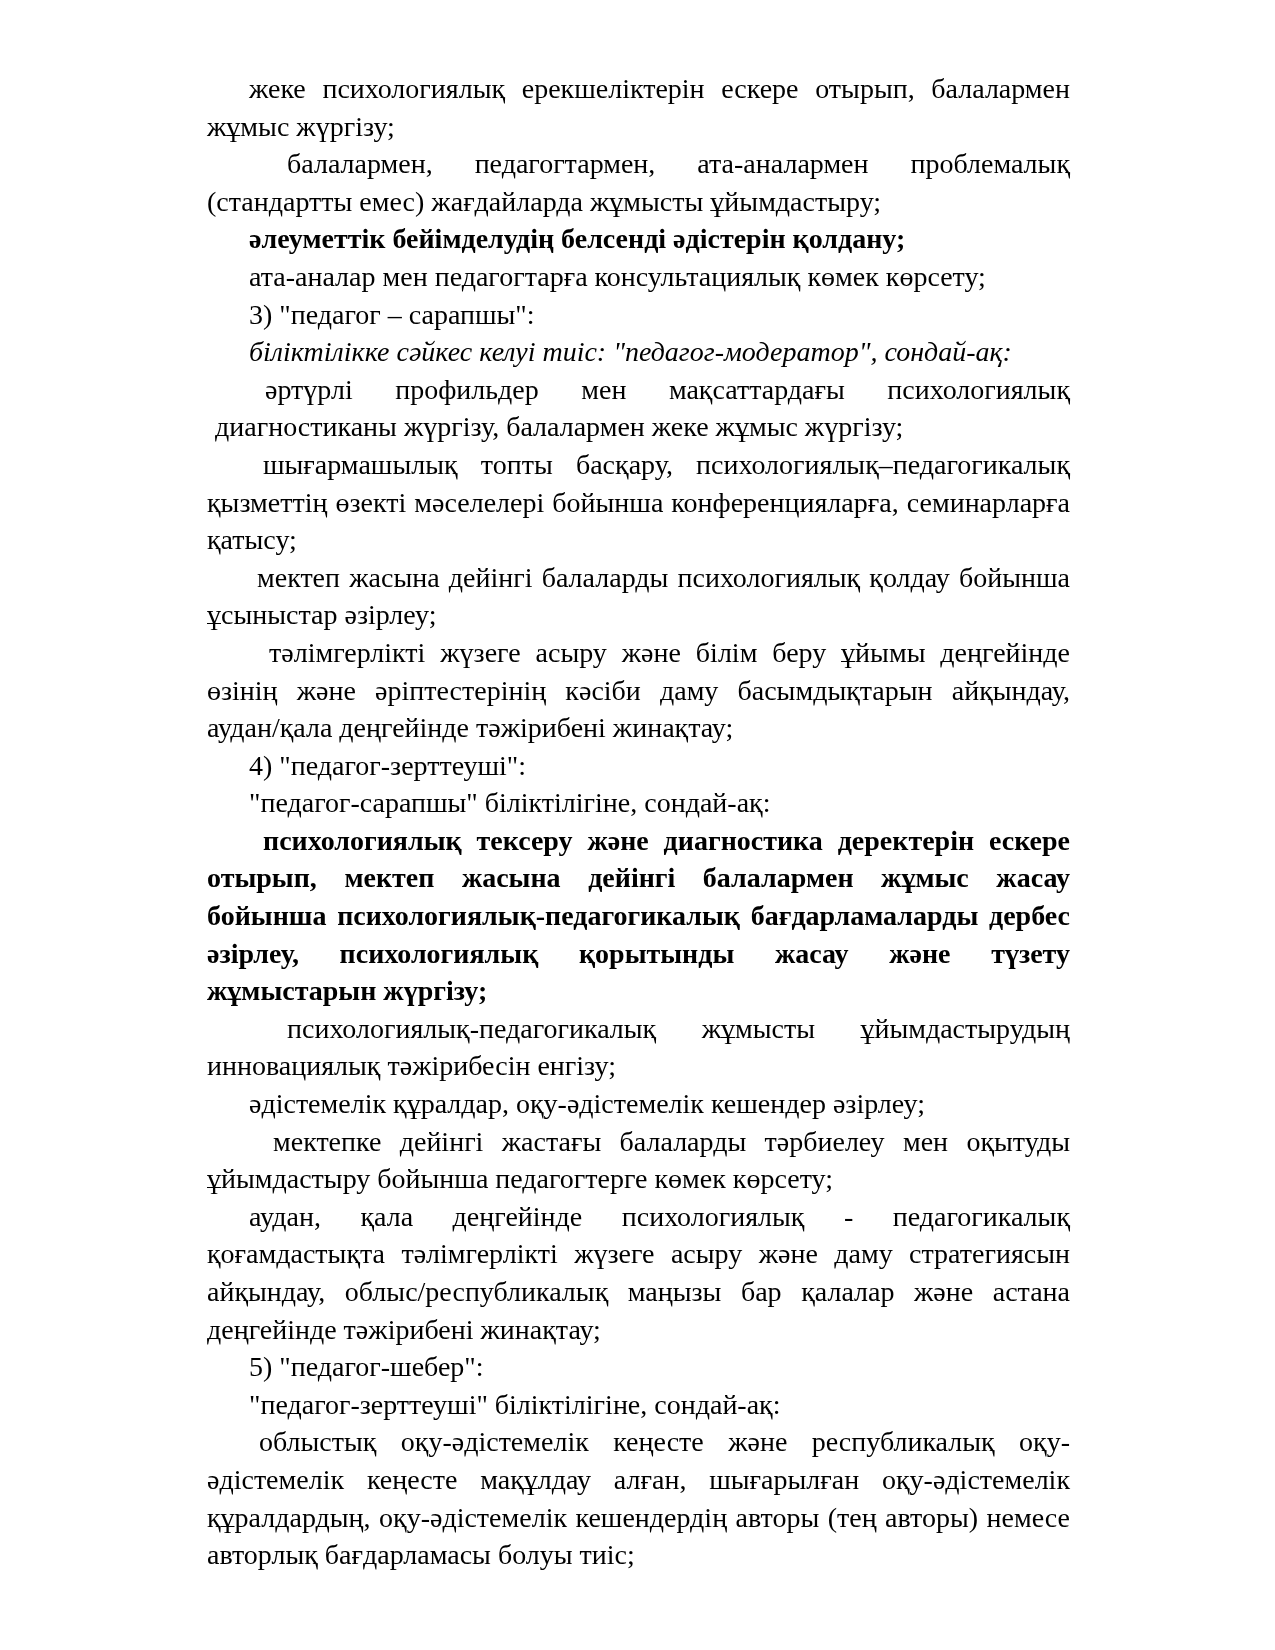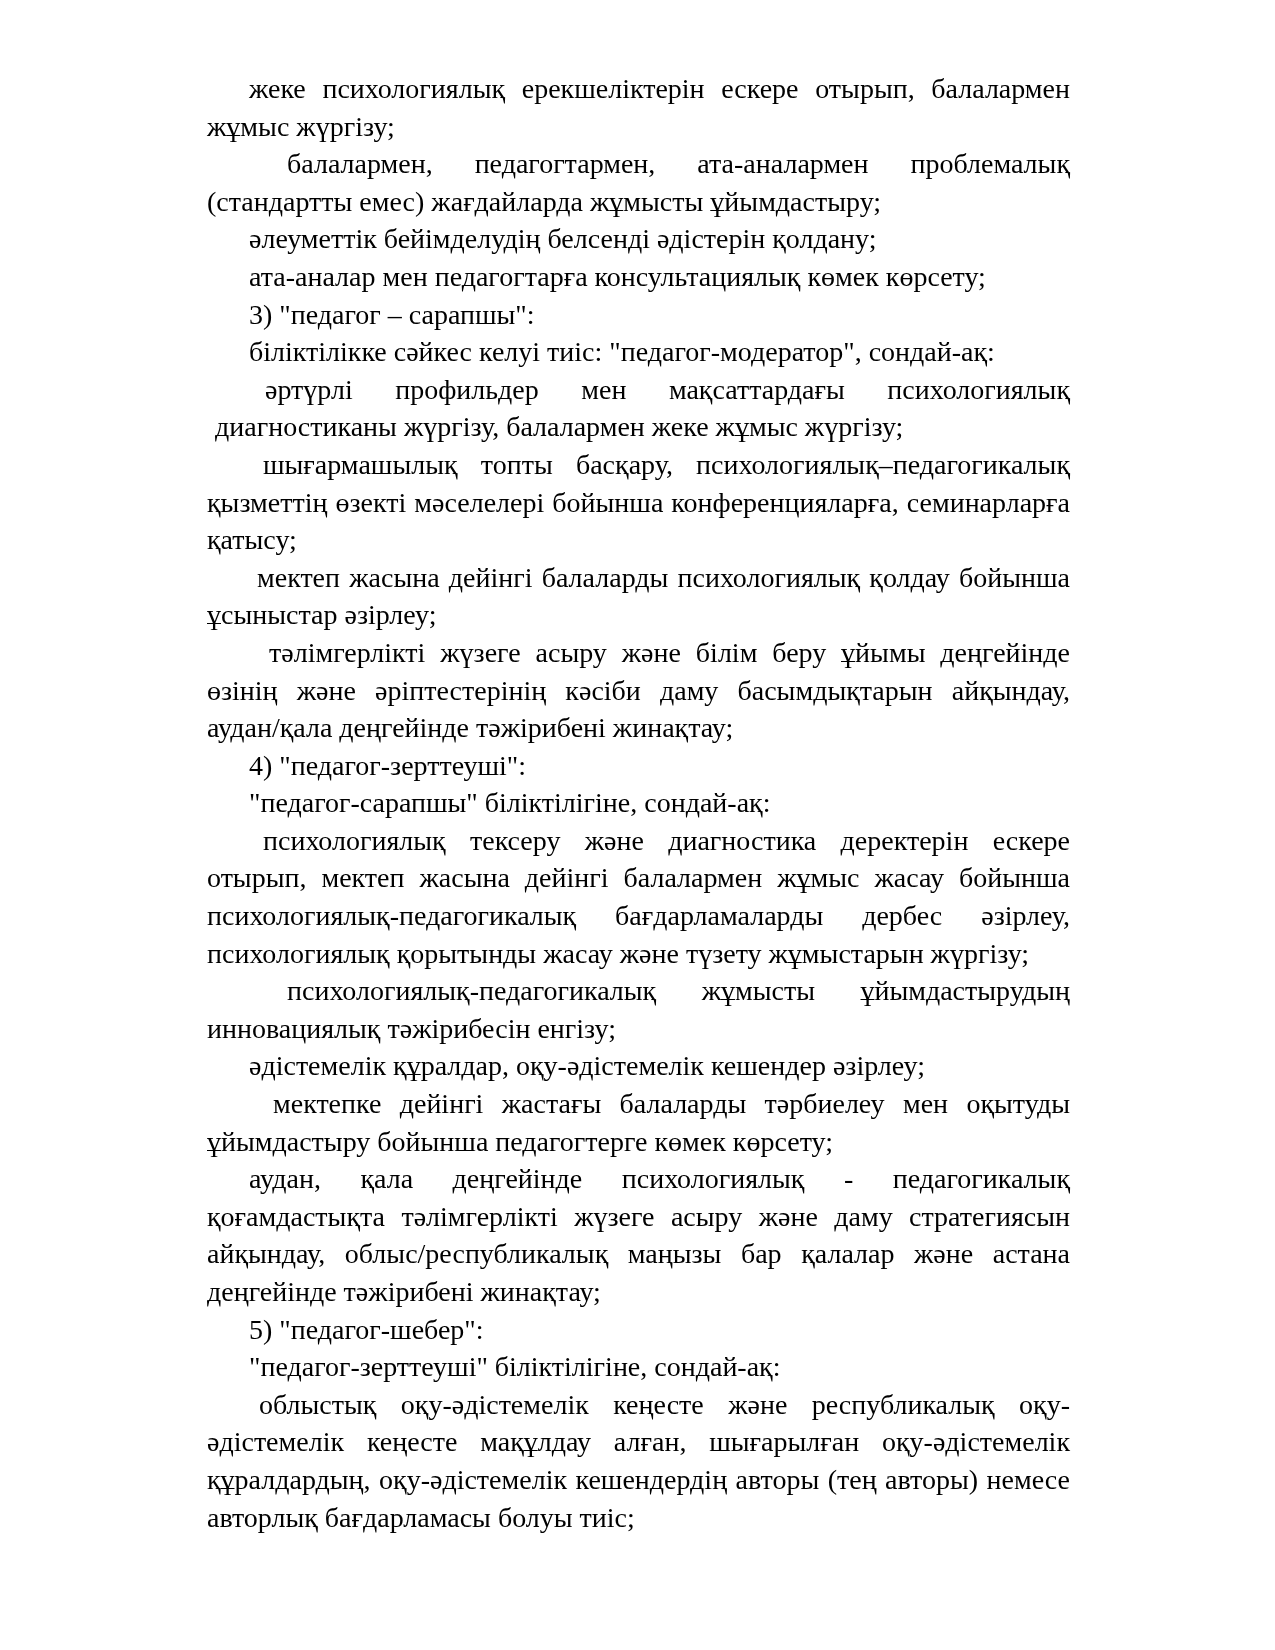--- a/index.html
+++ b/index.html
@@ -29,31 +29,31 @@
     padding: 0;
   }
 </style>
 </head>
 <body>
 
 <div class="page" style="background: rgb(255, 255, 255);">
   <div class="doc-text" id="paragraphs-container" style="color: rgb(0, 0, 0);">
       <p class="para" style="text-indent: 42px;">жеке психологиялық ерекшеліктерін ескере отырып, балалармен жұмыс жүргізу;</p>
       <p class="para" style="text-indent: 80px;">балалармен, педагогтармен, ата-аналармен проблемалық (стандартты емес) жағдайларда жұмысты ұйымдастыру;</p>
-      <p class="para" style="text-indent: 42px;">әлеуметтік бейімделудің белсенді әдістерін қолдану;</p>
+      <p class="para" style="text-indent: 42px; font-weight: bold;">әлеуметтік бейімделудің белсенді әдістерін қолдану;</p>
       <p class="para" style="text-indent: 42px;">ата-аналар мен педагогтарға консультациялық көмек көрсету;</p>
       <p class="para" style="text-indent: 42px;">3) "педагог – сарапшы":</p>
-      <p class="para" style="text-indent: 42px;">біліктілікке сәйкес келуі тиіс: "педагог-модератор", сондай-ақ:</p>
+      <p class="para" style="text-indent: 42px; font-style: italic;">біліктілікке сәйкес келуі тиіс: "педагог-модератор", сондай-ақ:</p>
       <p class="para" style="text-indent: 50px; margin-left: 8px;">әртүрлі профильдер мен мақсаттардағы психологиялық диагностиканы жүргізу, балалармен жеке жұмыс жүргізу;</p>
       <p class="para" style="text-indent: 56px;">шығармашылық топты басқару, психологиялық–педагогикалық қызметтің өзекті мәселелері бойынша конференцияларға, семинарларға қатысу;</p>
       <p class="para" style="text-indent: 50px;">мектеп жасына дейінгі балаларды психологиялық қолдау бойынша ұсыныстар әзірлеу;</p>
       <p class="para" style="text-indent: 62px;">тәлімгерлікті жүзеге асыру және білім беру ұйымы деңгейінде өзінің және әріптестерінің кәсіби даму басымдықтарын айқындау, аудан/қала деңгейінде тәжірибені жинақтау;</p>
       <p class="para" style="text-indent: 42px;">4) "педагог-зерттеуші":</p>
       <p class="para" style="text-indent: 42px;">"педагог-сарапшы" біліктілігіне, сондай-ақ:</p>
-      <p class="para" style="text-indent: 56px;">психологиялық тексеру және диагностика деректерін ескере отырып, мектеп жасына дейінгі балалармен жұмыс жасау бойынша психологиялық-педагогикалық бағдарламаларды дербес әзірлеу, психологиялық қорытынды жасау және түзету жұмыстарын жүргізу;</p>
+      <p class="para" style="text-indent: 56px; font-weight: bold;">психологиялық тексеру және диагностика деректерін ескере отырып, мектеп жасына дейінгі балалармен жұмыс жасау бойынша психологиялық-педагогикалық бағдарламаларды дербес әзірлеу, психологиялық қорытынды жасау және түзету жұмыстарын жүргізу;</p>
       <p class="para" style="text-indent: 80px;">психологиялық-педагогикалық жұмысты ұйымдастырудың инновациялық тәжірибесін енгізу;</p>
       <p class="para" style="text-indent: 42px;">әдістемелік құралдар, оқу-әдістемелік кешендер әзірлеу;</p>
       <p class="para" style="text-indent: 66px;">мектепке дейінгі жастағы балаларды тәрбиелеу мен оқытуды ұйымдастыру бойынша педагогтерге көмек көрсету;</p>
       <p class="para" style="text-indent: 42px;">аудан, қала деңгейінде психологиялық - педагогикалық қоғамдастықта тәлімгерлікті жүзеге асыру және даму стратегиясын айқындау, облыс/республикалық маңызы бар қалалар және астана деңгейінде тәжірибені жинақтау;</p>
       <p class="para" style="text-indent: 42px;">5) "педагог-шебер":</p>
       <p class="para" style="text-indent: 42px;">"педагог-зерттеуші" біліктілігіне, сондай-ақ:</p>
       <p class="para" style="text-indent: 52px;">облыстық оқу-әдістемелік кеңесте және республикалық оқу-әдістемелік кеңесте мақұлдау алған, шығарылған оқу-әдістемелік құралдардың, оқу-әдістемелік кешендердің авторы (тең авторы) немесе авторлық бағдарламасы болуы тиіс;</p>
     </div>
 </div>
 

